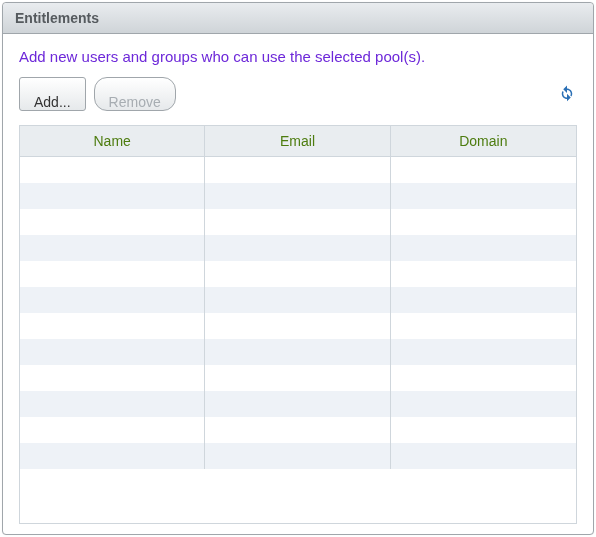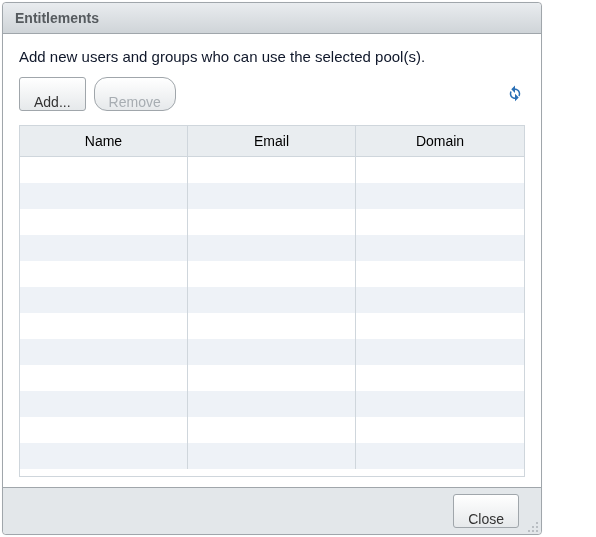--- a/index.html
+++ b/index.html
@@ -25,21 +25,21 @@
     margin: 0;
     padding: 0;
     background: #ffffff;
     font-family: Arial, Helvetica, sans-serif;
     font-size: 14px;
     color: var(--text-main);
   }
 
   .dialog {
     box-sizing: border-box;
-    width: 540px;
+    width: 592px;
     height: 533px;
     margin: 2px;
     border: 1px solid var(--border-gray);
     border-radius: 4px;
     background: #ffffff;
     display: flex;
     flex-direction: column;
     box-shadow: 0 0 1px rgba(0,0,0,.1);
     position: relative;
   }
@@ -59,21 +59,21 @@
     flex: 1;
     padding: 14px 16px 10px 16px;
     display: flex;
     flex-direction: column;
     min-height: 0;
   }
 
   .instruction {
     margin: 0 0 12px 0;
     font-size: 15px;
-    color: #0f172a;
+    color: #6d28d9;
   }
 
   .toolbar {
     display: flex;
     align-items: center;
     margin-bottom: 14px;
   }
 
   .btn {
     height: 28px;
@@ -118,21 +118,21 @@
     grid-template-columns: 1fr 1fr 1fr;
     background: var(--tbl-header-bg);
     border-bottom: 1px solid var(--tbl-header-br);
     height: 30px;
   }
   .grid-head .hcell {
     display: flex;
     align-items: center;
     justify-content: center;
     font-size: 14px;
-    color: #000000;
+    color: #4d7c0f;
     border-right: 1px solid var(--tbl-header-br);
   }
   .grid-head .hcell:last-child { border-right: none; }
 
   .grid-body {
     flex: 1;
     overflow: hidden;
     min-height: 0;
   }
   .grid-row {
@@ -266,29 +266,14 @@
           <div class="grid-row odd">
             <div class="gcell"></div>
             <div class="gcell"></div>
             <div class="gcell"></div>
           </div>
         </div>
     </div>
 
   </div>
 
-  <div class="footer">
-    <button class="btn">Close</button>
-    <div class="resize-grip">
-      <span>
-        <svg viewBox="0 0 12 12">
-          <circle cx="10" cy="2" r="1" fill="#7d858c"></circle>
-          <circle cx="6" cy="6" r="1" fill="#7d858c"></circle>
-          <circle cx="10" cy="6" r="1" fill="#7d858c"></circle>
-          <circle cx="2" cy="10" r="1" fill="#7d858c"></circle>
-          <circle cx="6" cy="10" r="1" fill="#7d858c"></circle>
-          <circle cx="10" cy="10" r="1" fill="#7d858c"></circle>
-        </svg>
-      </span>
-    </div>
-  </div>
 
 </div>
 
 </body></html>

